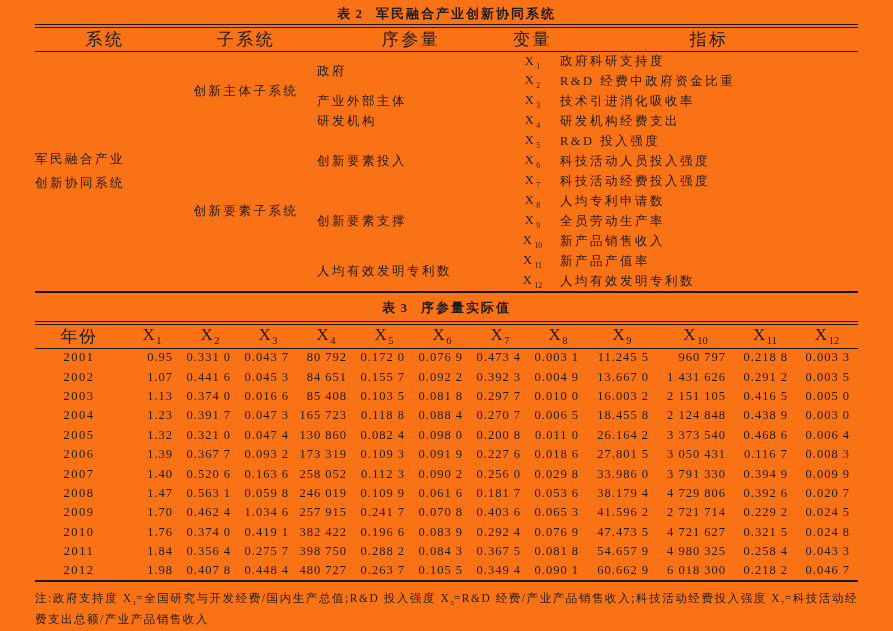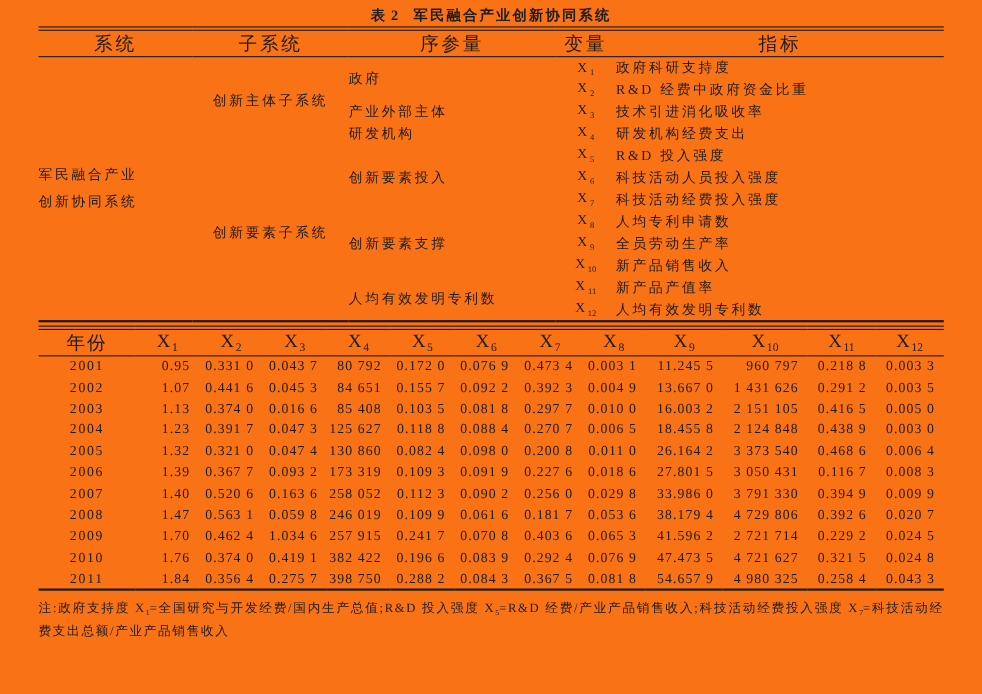--- a/index.html
+++ b/index.html
@@ -163,20 +163,23 @@
             <td class="var">X<sub>11</sub></td>
             <td class="ind">新产品产值率</td>
           </tr>
           <tr>
             <td class="var">X<sub>12</sub></td>
             <td class="ind">人均有效发明专利数</td>
           </tr>
         </tbody>
     </table>
 
+    <div class="caption caption-3">
+      <span class="cap-label">表 3</span><span class="cap-text">序参量实际值</span>
+    </div>
 
     <table id="table3">
       <colgroup>
         <col style="width:88px">
           <col style="width:58px">
           <col style="width:58px">
           <col style="width:58px">
           <col style="width:58px">
           <col style="width:58px">
           <col style="width:58px">
@@ -248,21 +251,21 @@
             <td class="num">16.003 2</td>
             <td class="num">2 151 105</td>
             <td class="num">0.416 5</td>
             <td class="num">0.005 0</td>
           </tr>
           <tr>
             <td class="year">2004</td>
             <td class="num">1.23</td>
             <td class="num">0.391 7</td>
             <td class="num">0.047 3</td>
-            <td class="num">125 627</td>
+            <td class="num">165 723</td>
             <td class="num">0.118 8</td>
             <td class="num">0.088 4</td>
             <td class="num">0.270 7</td>
             <td class="num">0.006 5</td>
             <td class="num">18.455 8</td>
             <td class="num">2 124 848</td>
             <td class="num">0.438 9</td>
             <td class="num">0.003 0</td>
           </tr>
           <tr>
@@ -363,19 +366,34 @@
             <td class="num">398 750</td>
             <td class="num">0.288 2</td>
             <td class="num">0.084 3</td>
             <td class="num">0.367 5</td>
             <td class="num">0.081 8</td>
             <td class="num">54.657 9</td>
             <td class="num">4 980 325</td>
             <td class="num">0.258 4</td>
             <td class="num">0.043 3</td>
           </tr>
+          <tr>
+            <td class="year">2012</td>
+            <td class="num">1.98</td>
+            <td class="num">0.407 8</td>
+            <td class="num">0.448 4</td>
+            <td class="num">480 727</td>
+            <td class="num">0.263 7</td>
+            <td class="num">0.105 5</td>
+            <td class="num">0.349 4</td>
+            <td class="num">0.090 1</td>
+            <td class="num">60.662 9</td>
+            <td class="num">6 018 300</td>
+            <td class="num">0.218 2</td>
+            <td class="num">0.046 7</td>
+          </tr>
         </tbody>
     </table>
 
     <div class="footnote" id="footnote">注:政府支持度 X<sub>1</sub>=全国研究与开发经费/国内生产总值;R&amp;D 投入强度 X<sub>5</sub>=R&amp;D 经费/产业产品销售收入;科技活动经费投入强度 X<sub>7</sub>=科技活动经费支出总额/产业产品销售收入</div>
 
   </div>
 </div>
 
 </body></html>

